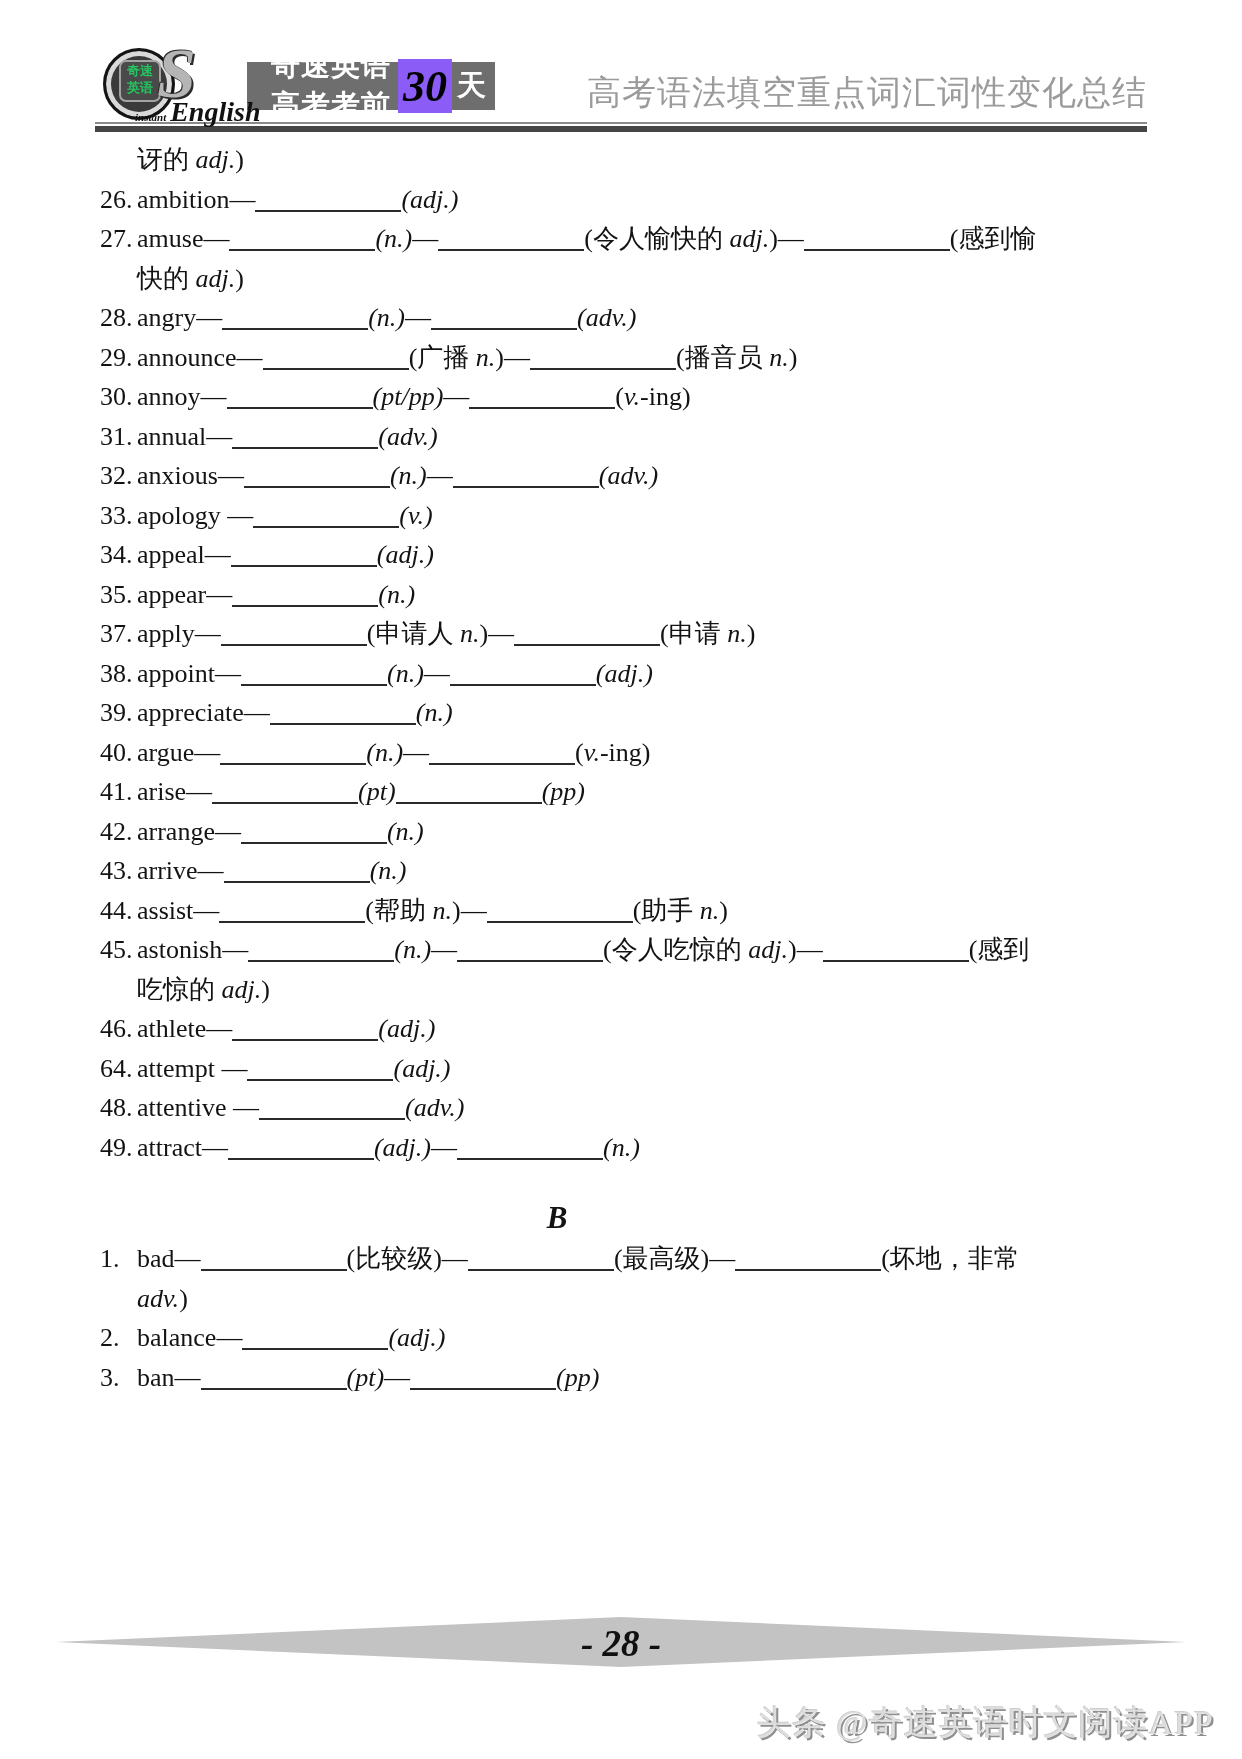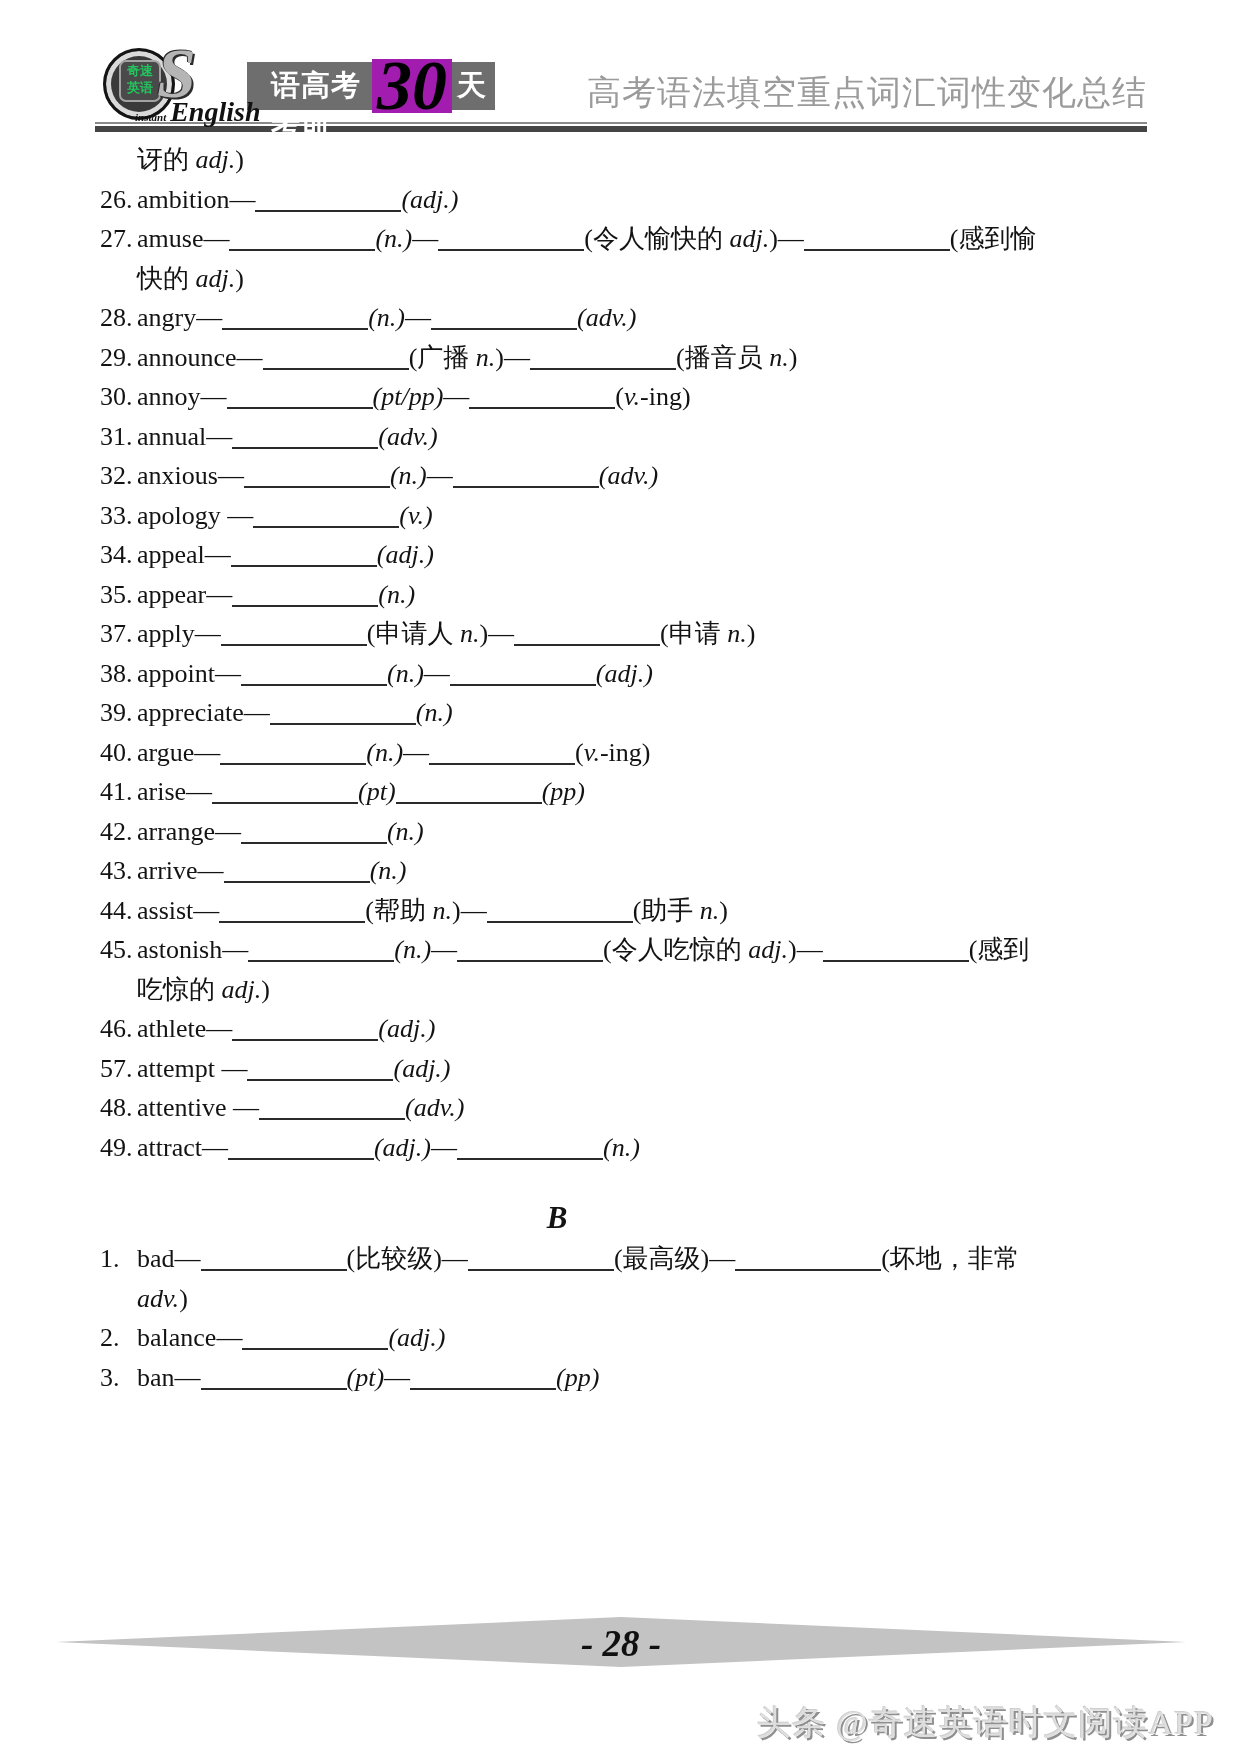--- a/index.html
+++ b/index.html
@@ -29,22 +29,22 @@
   .logo-en .big{font-style:italic;font-size:28px;font-weight:bold;color:#111;letter-spacing:0;}
   .banner{
     position:absolute;left:152px;top:14px;height:48px;background:#6e6e6e;
     display:flex;align-items:stretch;z-index:1;
   }
   .banner-text{
     color:#fff;font-family:"Liberation Sans","DejaVu Sans",sans-serif;font-weight:bold;
     font-size:29px;letter-spacing:1px;display:flex;align-items:center;padding:0 4px 0 24px;
   }
   .banner-num{
-    background:#a21caf;color:#000;font-family:"Liberation Serif",serif;font-style:italic;
-    font-weight:bold;font-size:70px;display:flex;align-items:center;padding:0 5px;margin:-3px 0;
+    background:#8b5cf6;color:#000;font-family:"Liberation Serif",serif;font-style:italic;
+    font-weight:bold;font-size:44px;display:flex;align-items:center;padding:0 5px;margin:-3px 0;
   }
   .banner-unit{
     color:#fff;font-family:"Liberation Sans","DejaVu Sans",sans-serif;font-weight:bold;
     font-size:29px;display:flex;align-items:center;padding:0 9px 0 5px;
   }
   .header-title{
     position:absolute;right:0;top:22px;
     font-family:"Liberation Sans","DejaVu Sans",sans-serif;font-size:34px;
     color:#9b9b9b;letter-spacing:1px;white-space:nowrap;
   }
@@ -128,21 +128,21 @@
       <div class="line"><span class="num">38.</span><span class="seg-t">appoint—</span><span class="blank"></span><span class="seg-i">(n.)</span><span class="seg-t">—</span><span class="blank"></span><span class="seg-i">(adj.)</span></div>
       <div class="line"><span class="num">39.</span><span class="seg-t">appreciate—</span><span class="blank"></span><span class="seg-i">(n.)</span></div>
       <div class="line"><span class="num">40.</span><span class="seg-t">argue—</span><span class="blank"></span><span class="seg-i">(n.)</span><span class="seg-t">—</span><span class="blank"></span><span class="seg-t">(</span><span class="seg-i">v.</span><span class="seg-t">-ing)</span></div>
       <div class="line"><span class="num">41.</span><span class="seg-t">arise—</span><span class="blank"></span><span class="seg-i">(pt)</span><span class="blank"></span><span class="seg-i">(pp)</span></div>
       <div class="line"><span class="num">42.</span><span class="seg-t">arrange—</span><span class="blank"></span><span class="seg-i">(n.)</span></div>
       <div class="line"><span class="num">43.</span><span class="seg-t">arrive—</span><span class="blank"></span><span class="seg-i">(n.)</span></div>
       <div class="line"><span class="num">44.</span><span class="seg-t">assist—</span><span class="blank"></span><span class="seg-t">(帮助 </span><span class="seg-i">n.</span><span class="seg-t">)—</span><span class="blank"></span><span class="seg-t">(助手 </span><span class="seg-i">n.</span><span class="seg-t">)</span></div>
       <div class="line"><span class="num">45.</span><span class="seg-t">astonish—</span><span class="blank"></span><span class="seg-i">(n.)</span><span class="seg-t">—</span><span class="blank"></span><span class="seg-t">(令人吃惊的 </span><span class="seg-i">adj.</span><span class="seg-t">)—</span><span class="blank"></span><span class="seg-t">(感到</span></div>
       <div class="line"><span class="num"></span><span class="seg-t">吃惊的 </span><span class="seg-i">adj.</span><span class="seg-t">)</span></div>
       <div class="line"><span class="num">46.</span><span class="seg-t">athlete—</span><span class="blank"></span><span class="seg-i">(adj.)</span></div>
-      <div class="line"><span class="num">57.</span><span class="seg-t">attempt —</span><span class="blank"></span><span class="seg-i">(adj.)</span></div>
+      <div class="line"><span class="num">64.</span><span class="seg-t">attempt —</span><span class="blank"></span><span class="seg-i">(adj.)</span></div>
       <div class="line"><span class="num">48.</span><span class="seg-t">attentive —</span><span class="blank"></span><span class="seg-i">(adv.)</span></div>
       <div class="line"><span class="num">49.</span><span class="seg-t">attract—</span><span class="blank"></span><span class="seg-i">(adj.)</span><span class="seg-t">—</span><span class="blank"></span><span class="seg-i">(n.)</span></div>
     </div>
   <div class="section-heading">
     <span>B</span>
   </div>
   <div id="section-b-lines">
       <div class="line"><span class="num">1.</span><span class="seg-t">bad—</span><span class="blank"></span><span class="seg-t">(比较级)—</span><span class="blank"></span><span class="seg-t">(最高级)—</span><span class="blank"></span><span class="seg-t">(坏地，非常</span></div>
       <div class="line"><span class="num"></span><span class="seg-i">adv.</span><span class="seg-t">)</span></div>
       <div class="line"><span class="num">2.</span><span class="seg-t">balance—</span><span class="blank"></span><span class="seg-i">(adj.)</span></div>

